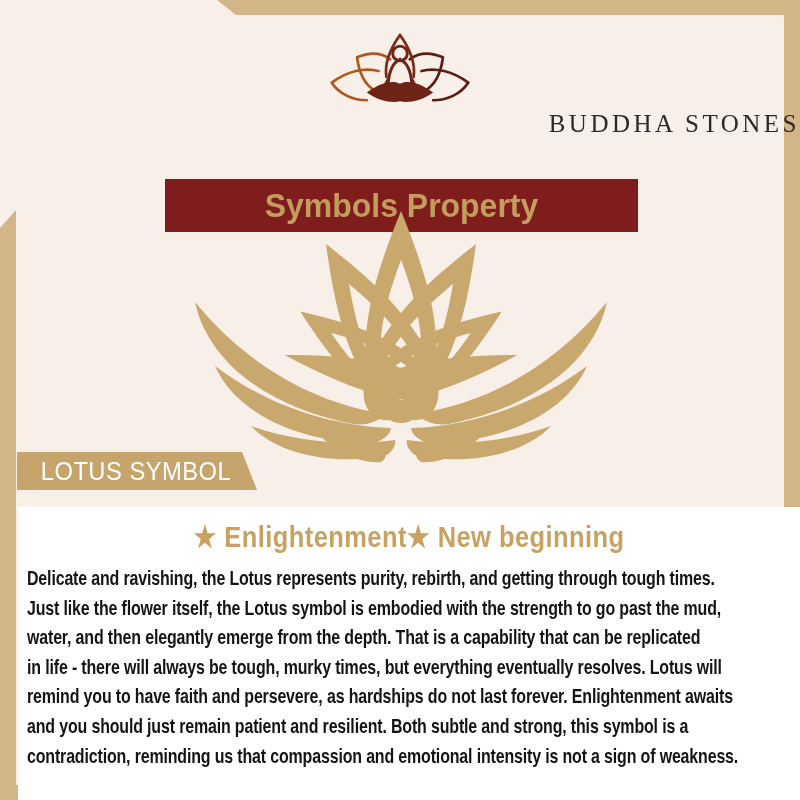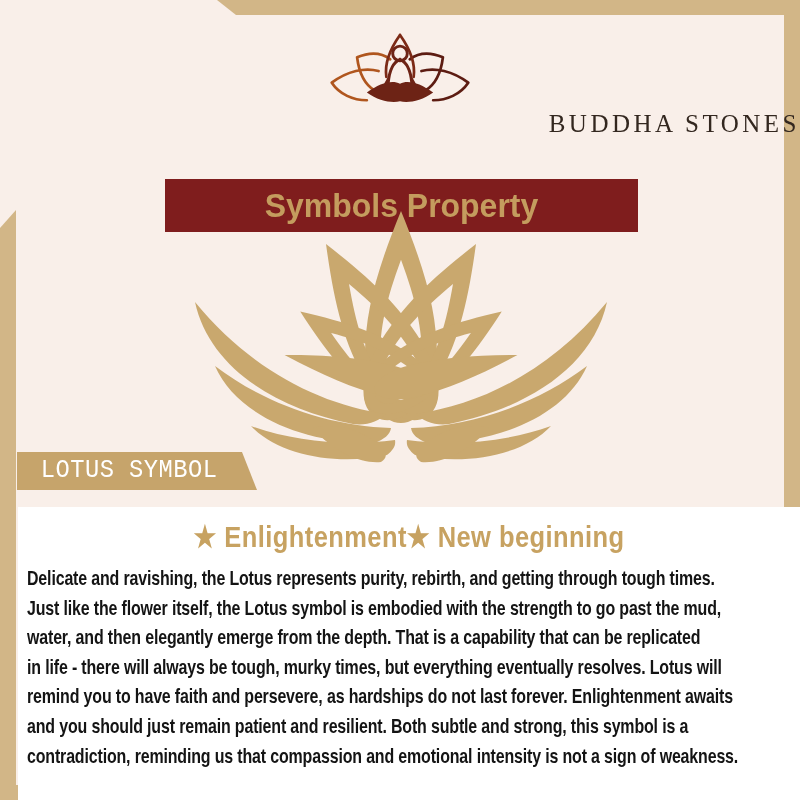--- a/index.html
+++ b/index.html
@@ -35,21 +35,20 @@
     font-size:34px;font-weight:700;color:#c49c5e;
     transform:scaleX(.94);
   }
   
   .lotus-hero{position:absolute;left:181px;top:202px;}
   
   .section-banner{
     position:absolute;left:17px;top:452px;width:240px;height:38px;
     background:#c6a46b;
     clip-path:polygon(0 0,calc(100% - 15px) 0,100% 100%,0 100%);
-    font-family:Liberation Mono, monospace;
   }
   .section-banner span{
     display:inline-block;padding-left:25px;line-height:38px;
     font-size:25px;color:#ffffff;letter-spacing:.5px;
     transform:scaleX(.95);transform-origin:0 50%;white-space:nowrap;
   }
   
   .content-box{
     position:absolute;left:18px;top:507px;width:782px;height:320px;
     background:#ffffff;

